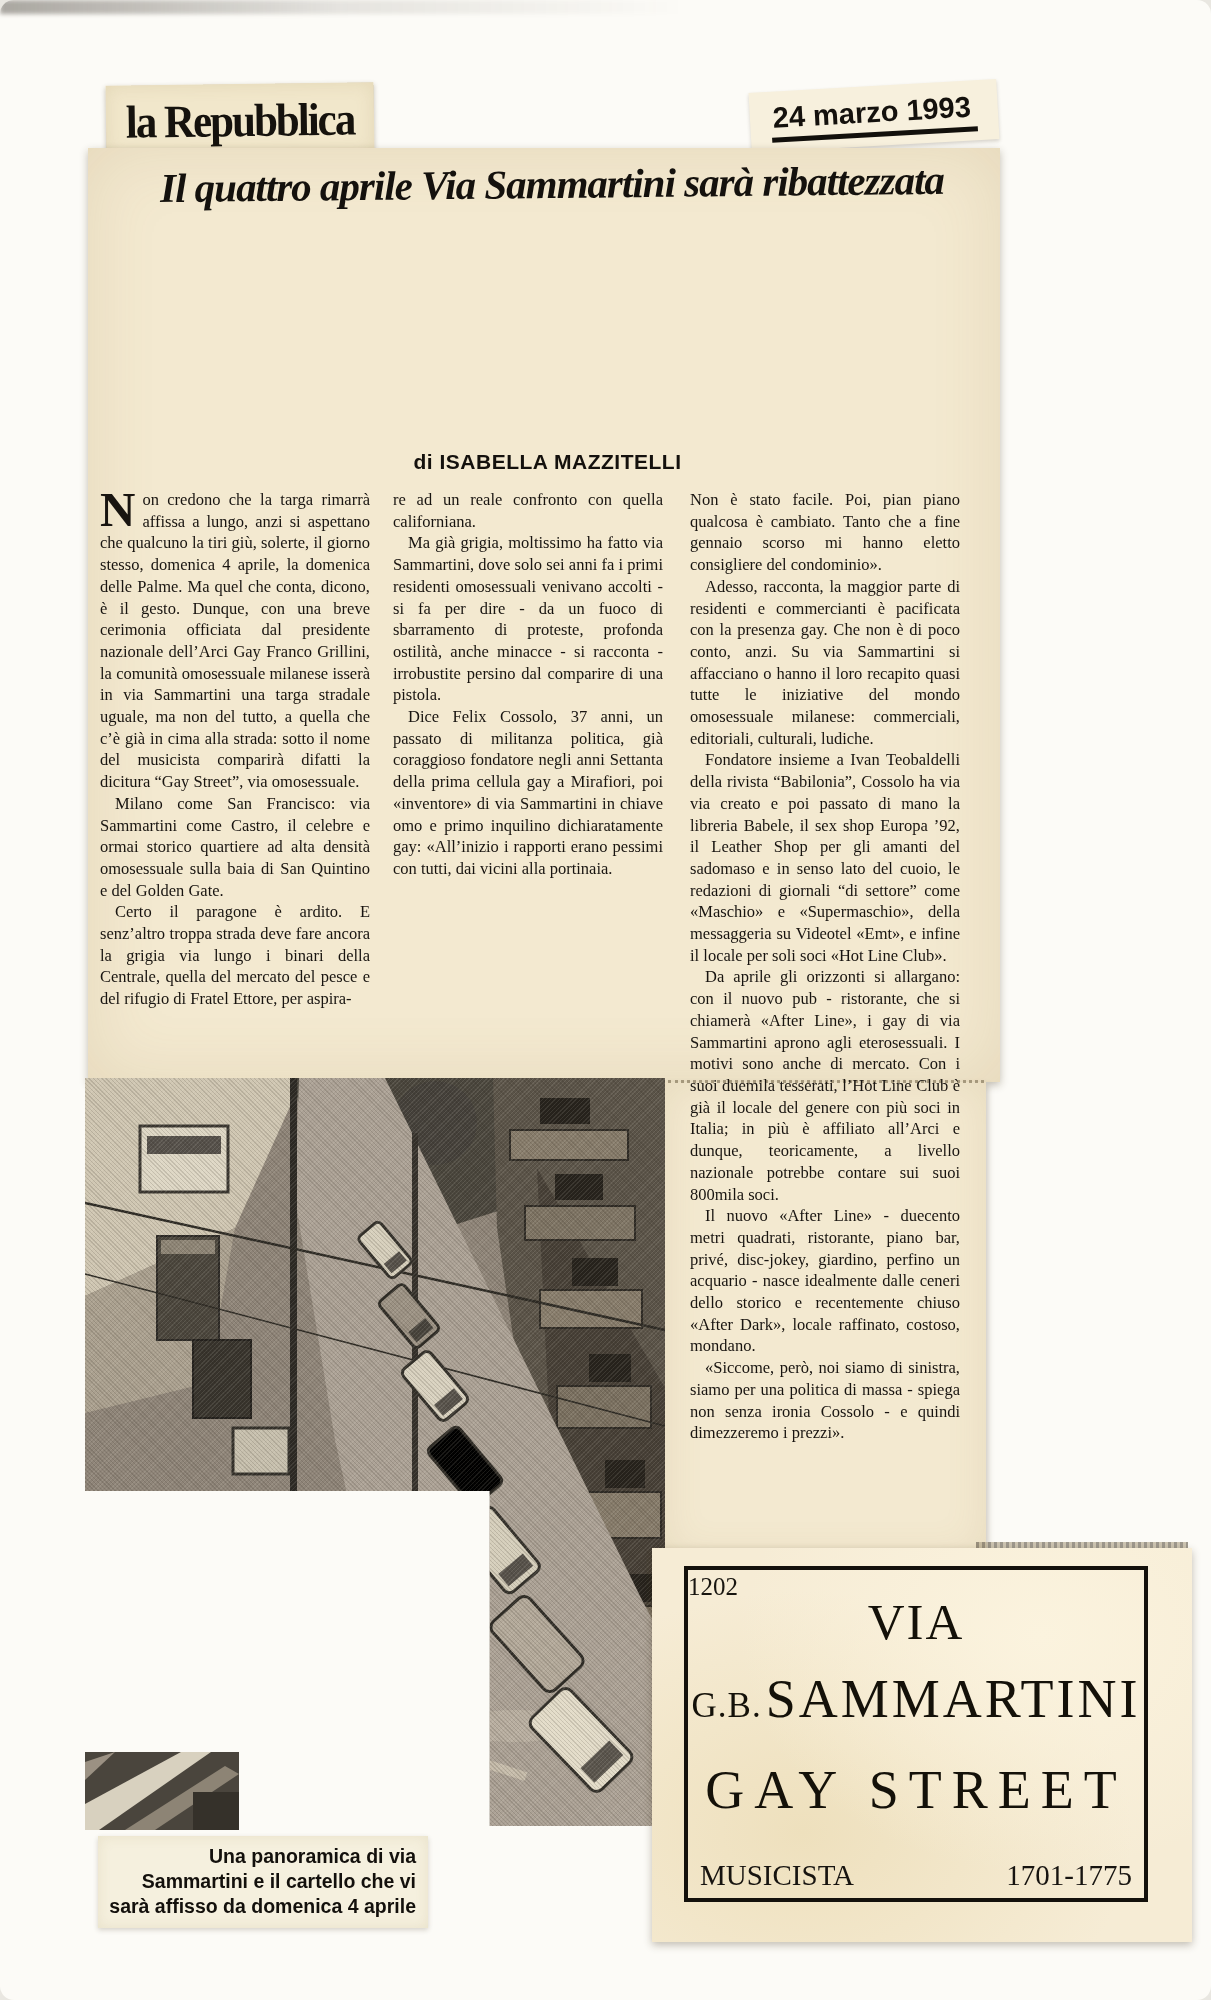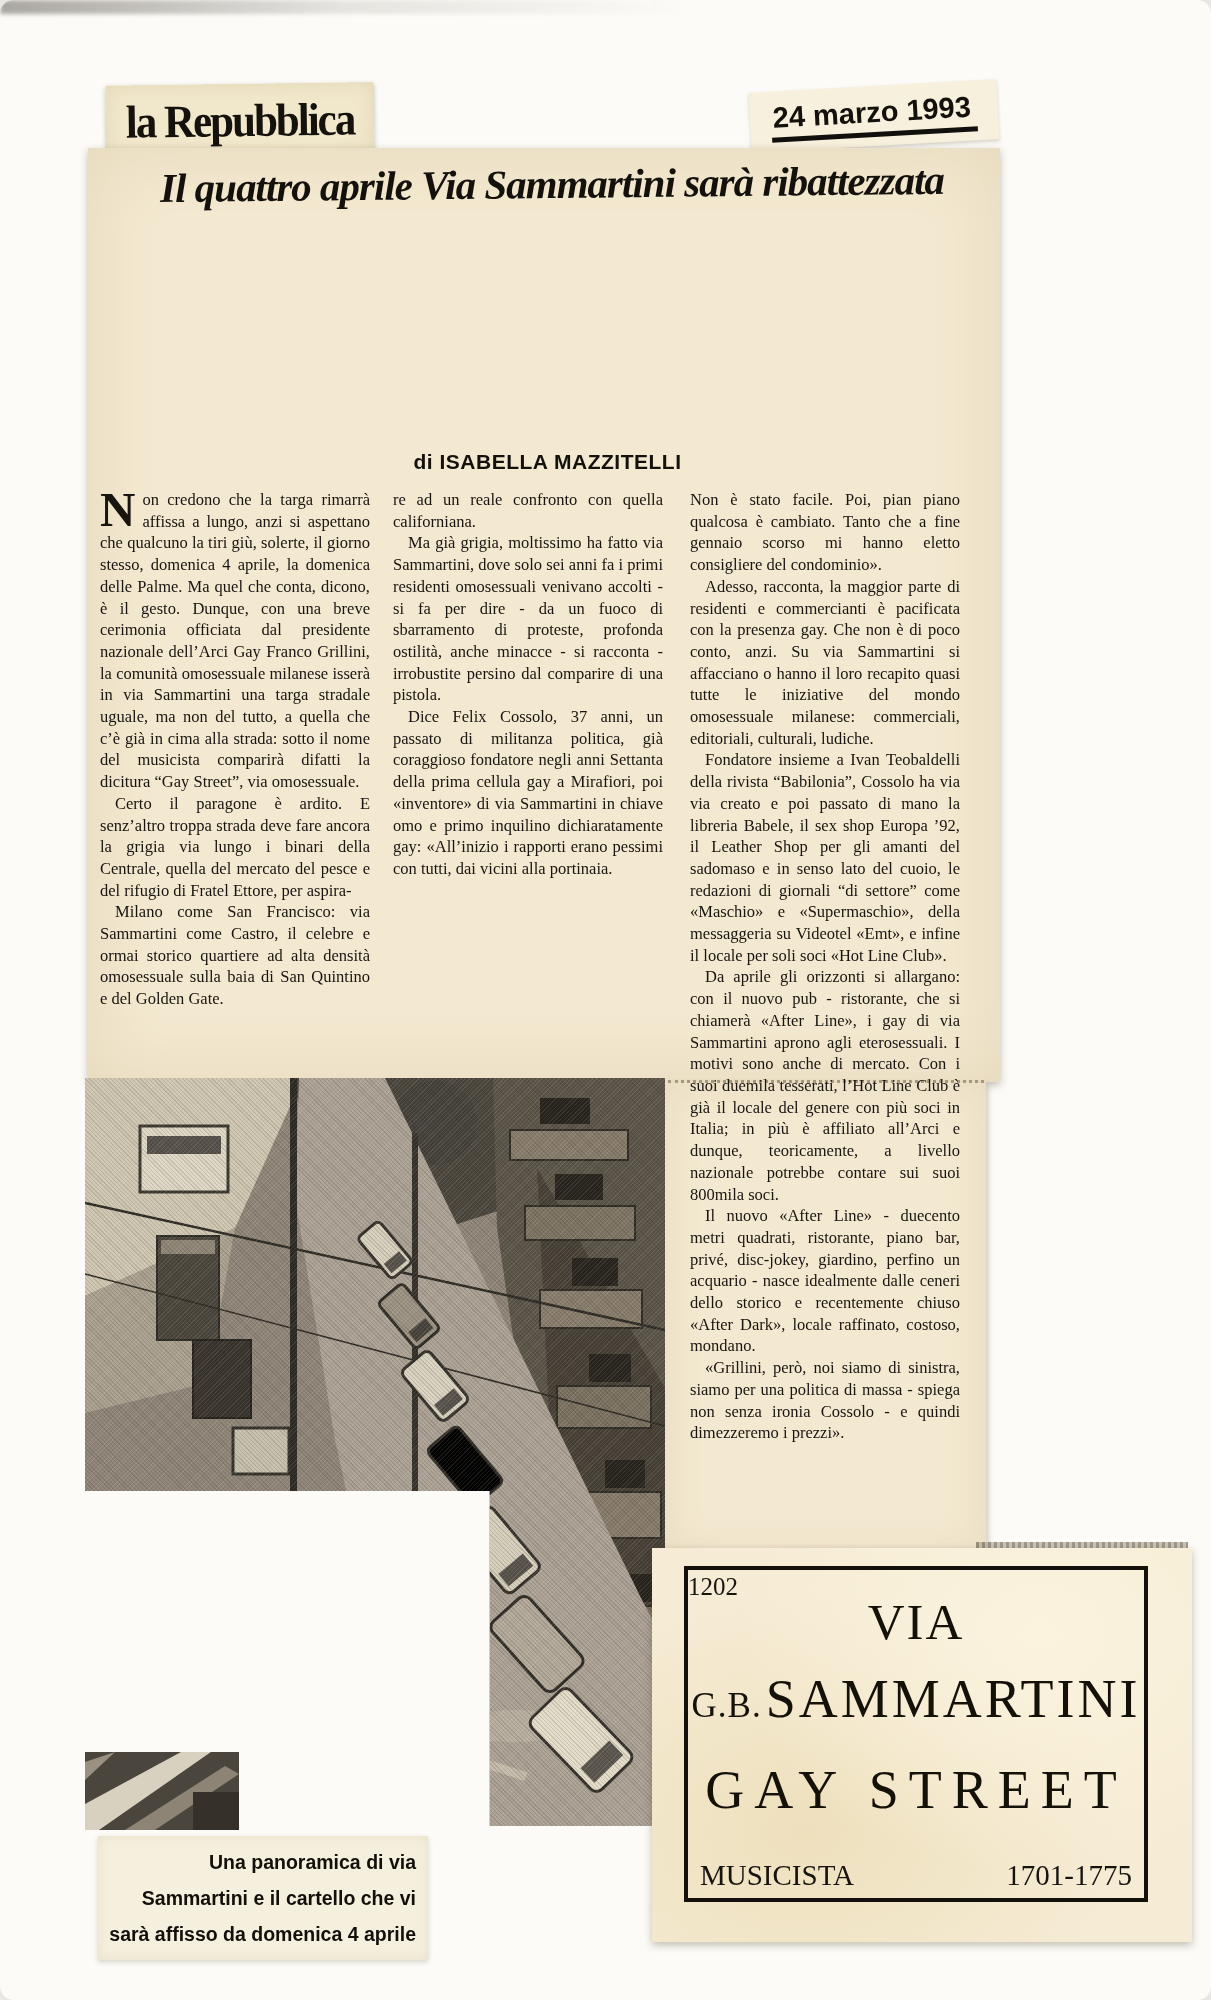--- a/index.html
+++ b/index.html
@@ -56,21 +56,21 @@
   .photo{position:absolute;left:85px;top:1078px;width:580px;height:748px;background:#8e8478;
         clip-path:polygon(0 0,100% 0,100% 100%,69.8% 100%,69.8% 55.2%,0 55.2%);}
   .photo svg{position:absolute;inset:0;}
   .photo::after{content:"";position:absolute;inset:0;pointer-events:none;
         background-image:repeating-linear-gradient(45deg,rgba(35,28,18,.14) 0 1px,transparent 1px 3px),
                          repeating-linear-gradient(-45deg,rgba(255,250,235,.10) 0 1px,transparent 1px 3px);}
   .photo-frag{position:absolute;left:85px;top:1752px;width:154px;height:78px;overflow:hidden;}
 
   
   .caption{position:absolute;left:98px;top:1836px;width:330px;min-height:92px;background:#f5f0de;
-        font-family:"Liberation Sans",sans-serif;font-weight:bold;font-size:19.5px;line-height:36px;
+        font-family:"Liberation Sans",sans-serif;font-weight:bold;font-size:19.5px;line-height:25px;
         text-align:right;padding:8px 12px 8px 10px;box-sizing:border-box;color:#13100c;
         box-shadow:0 2px 5px rgba(60,45,20,.2), inset 0 0 14px rgba(150,120,60,.12);}
 
   
   .sign{left:652px;top:1548px;width:540px;height:394px;
         background:radial-gradient(ellipse at 72% 22%,#fbf3de 0%,rgba(251,243,222,0) 55%),
                    radial-gradient(ellipse at 28% 72%,#eee0bd 0%,rgba(238,224,189,0) 60%),#f6ecd5;
         box-shadow:0 3px 8px rgba(60,45,20,.3);}
   .sign-inner{position:absolute;left:32px;top:18px;right:44px;bottom:40px;border:4px solid #14110c;}
   .sign-number{position:absolute;left:0;top:3px;font-size:25px;color:#181510;}
@@ -99,36 +99,36 @@
   <div class="clip col3ext-bg"></div>
   <div class="seam"></div>
   <div class="seam2"></div>
 
   <div class="kicker">Il quattro aprile Via Sammartini sarà ribattezzata</div>
   <div class="byline">di ISABELLA MAZZITELLI</div>
 
   <div class="col col1">
     <p class="para lead"><span class="dropcap">N</span><span>on credono che la targa rimarrà affissa a lungo, anzi si aspettano che qualcuno la tiri giù, solerte, il giorno stesso, domenica 4 aprile, la domenica delle Palme. Ma quel che conta, dicono, è il gesto. Dunque, con una breve cerimonia officiata dal presidente nazionale dell’Arci Gay Franco Grillini, la comunità omosessuale milanese isserà in via Sammartini una targa stradale uguale, ma non del tutto, a quella che c’è già in cima alla strada: sotto il nome del musicista comparirà difatti la dicitura “Gay Street”, via omosessuale.</span></p>
     <div>
+        <p class="para">Milano come San Francisco: via Sammartini come Castro, il celebre e ormai storico quartiere ad alta densità omosessuale sulla baia di San Quintino e del Golden Gate.</p>
         <p class="para">Certo il paragone è ardito. E senz’altro troppa strada deve fare ancora la grigia via lungo i binari della Centrale, quella del mercato del pesce e del rifugio di Fratel Ettore, per aspira-</p>
-        <p class="para">Milano come San Francisco: via Sammartini come Castro, il celebre e ormai storico quartiere ad alta densità omosessuale sulla baia di San Quintino e del Golden Gate.</p>
       </div>
   </div>
   <div class="col col2">
       <p class="para">re ad un reale confronto con quella californiana.</p>
       <p class="para">Ma già grigia, moltissimo ha fatto via Sammartini, dove solo sei anni fa i primi residenti omosessuali venivano accolti - si fa per dire - da un fuoco di sbarramento di proteste, profonda ostilità, anche minacce - si racconta - irrobustite persino dal comparire di una pistola.</p>
       <p class="para">Dice Felix Cossolo, 37 anni, un passato di militanza politica, già coraggioso fondatore negli anni Settanta della prima cellula gay a Mirafiori, poi «inventore» di via Sammartini in chiave omo e primo inquilino dichiaratamente gay: «All’inizio i rapporti erano pessimi con tutti, dai vicini alla portinaia.</p>
     </div>
   <div class="col col3">
       <p class="para">Non è stato facile. Poi, pian piano qualcosa è cambiato. Tanto che a fine gennaio scorso mi hanno eletto consigliere del condominio».</p>
       <p class="para">Adesso, racconta, la maggior parte di residenti e commercianti è pacificata con la presenza gay. Che non è di poco conto, anzi. Su via Sammartini si affacciano o hanno il loro recapito quasi tutte le iniziative del mondo omosessuale milanese: commerciali, editoriali, culturali, ludiche.</p>
       <p class="para">Fondatore insieme a Ivan Teobaldelli della rivista “Babilonia”, Cossolo ha via via creato e poi passato di mano la libreria Babele, il sex shop Europa ’92, il Leather Shop per gli amanti del sadomaso e in senso lato del cuoio, le redazioni di giornali “di settore” come «Maschio» e «Supermaschio», della messaggeria su Videotel «Emt», e infine il locale per soli soci «Hot Line Club».</p>
       <p class="para">Da aprile gli orizzonti si allargano: con il nuovo pub - ristorante, che si chiamerà «After Line», i gay di via Sammartini aprono agli eterosessuali. I motivi sono anche di mercato. Con i suoi duemila tesserati, l’Hot Line Club è già il locale del genere con più soci in Italia; in più è affiliato all’Arci e dunque, teoricamente, a livello nazionale potrebbe contare sui suoi 800mila soci.</p>
       <p class="para">Il nuovo «After Line» - duecento metri quadrati, ristorante, piano bar, privé, disc-jokey, giardino, perfino un acquario - nasce idealmente dalle ceneri dello storico e recentemente chiuso «After Dark», locale raffinato, costoso, mondano.</p>
-      <p class="para">«Grillini, però, noi siamo di sinistra, siamo per una politica di massa - spiega non senza ironia Cossolo - e quindi dimezzeremo i prezzi».</p>
+      <p class="para">«Siccome, però, noi siamo di sinistra, siamo per una politica di massa - spiega non senza ironia Cossolo - e quindi dimezzeremo i prezzi».</p>
     </div>
 
   <div class="photo">
     <svg viewBox="0 0 580 748" width="580" height="748">
       <rect width="580" height="748" fill="#8e8478"></rect>
 
       <polygon points="0,0 218,0 150,150 0,218" fill="#cfc6b2"></polygon>
       <polygon points="0,218 150,150 122,305 0,335" fill="#aaa08f"></polygon>
 
       <polygon points="205,0 428,0 416,132 322,162 240,96" fill="#49453c"></polygon>

